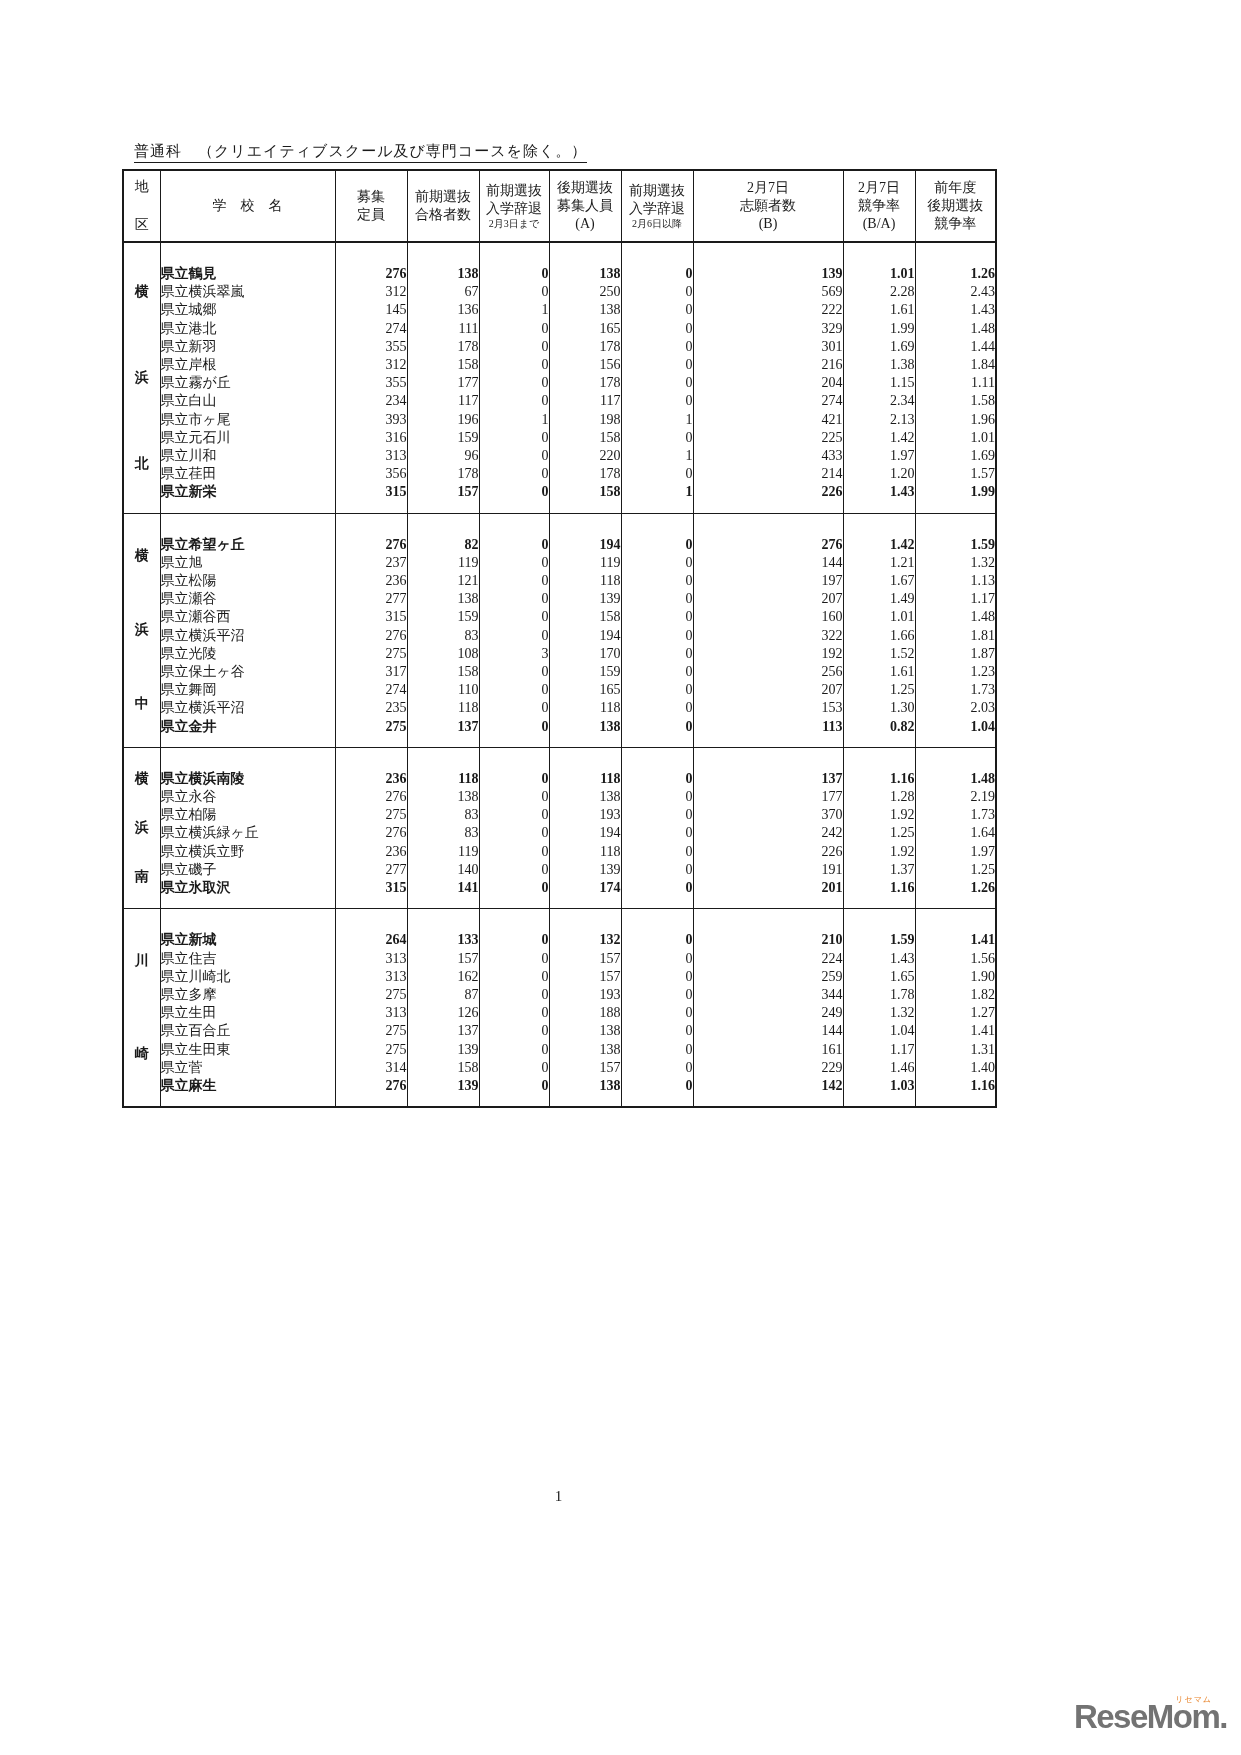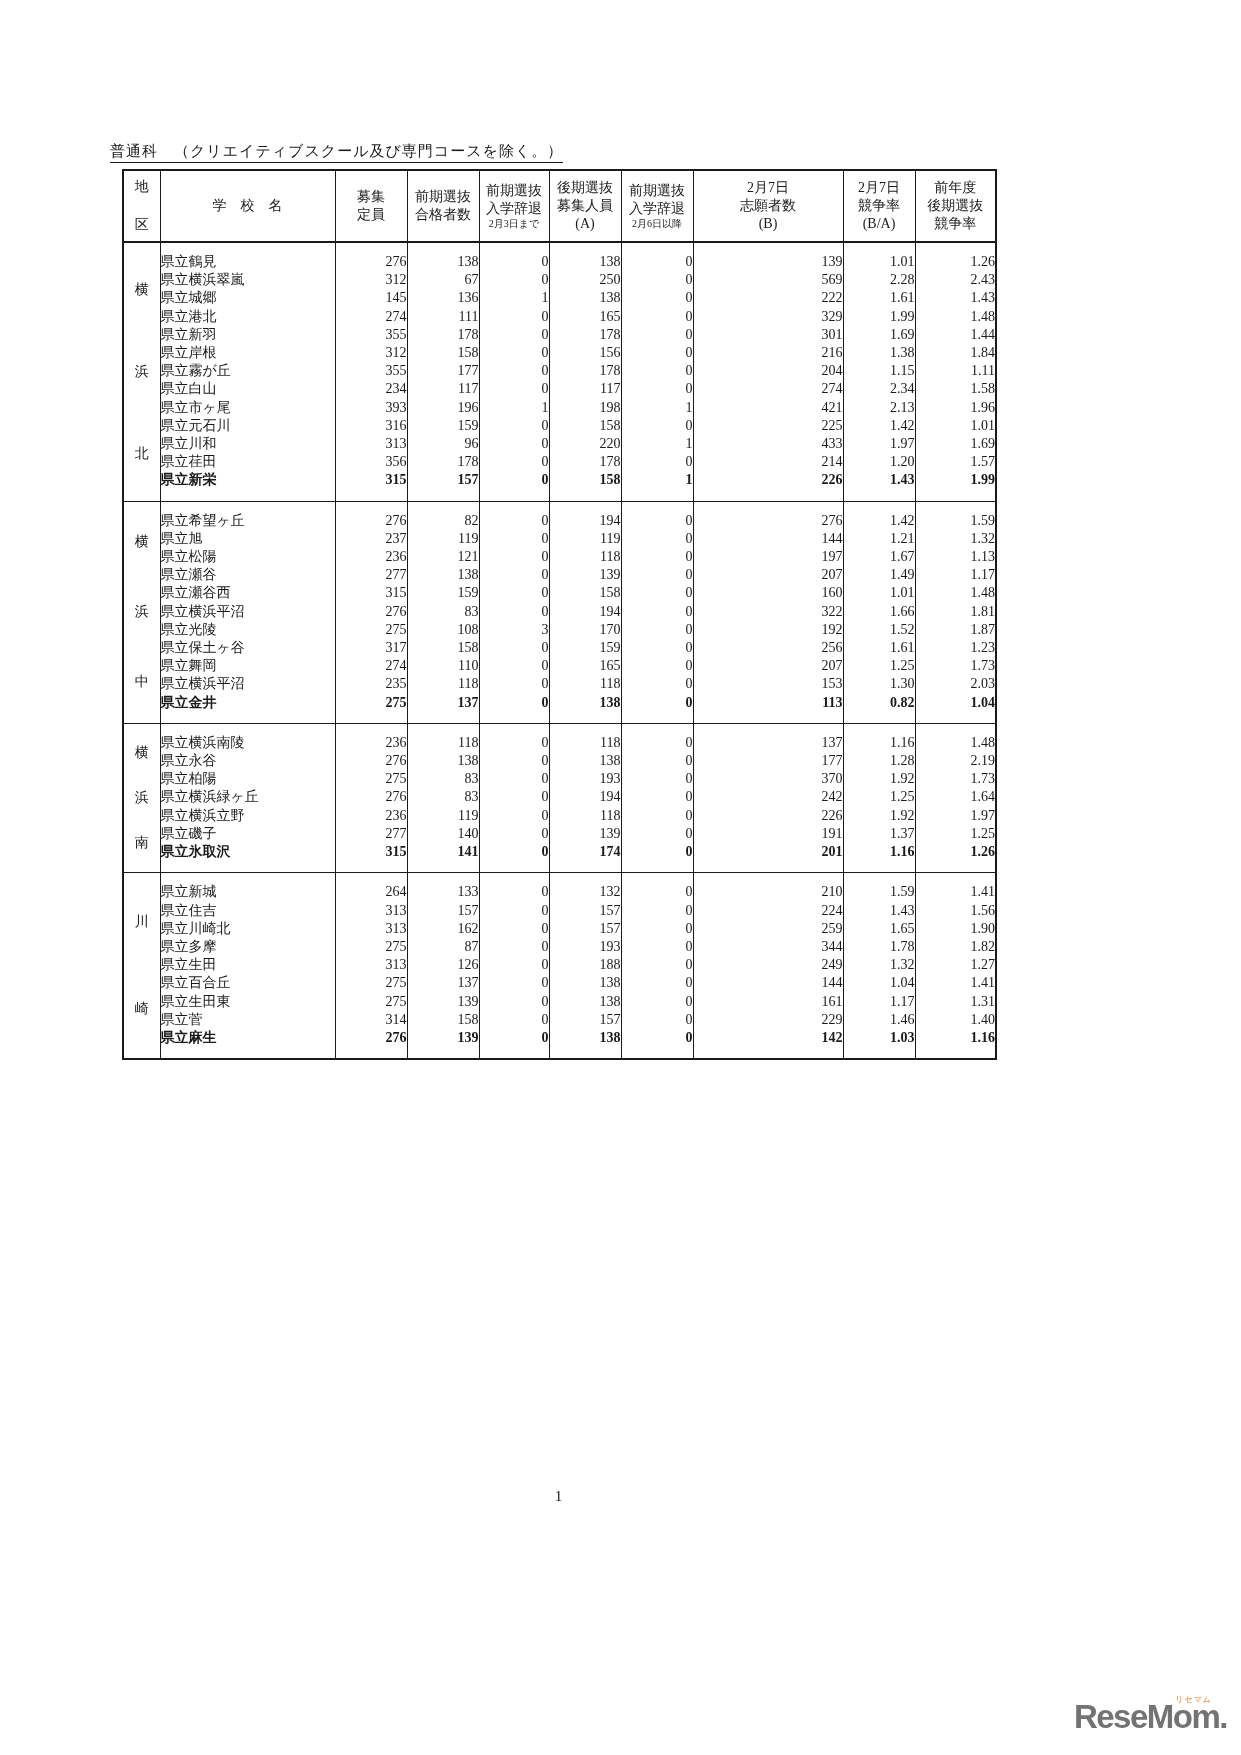--- a/index.html
+++ b/index.html
@@ -3,21 +3,21 @@
 <meta charset="utf-8">
 <style>
   html,body { margin:0; padding:0; background:#888; }
   .page {
     position:relative; width:1241px; height:1755px; margin:0 auto;
     background:#ffffff; overflow:hidden;
     font-family:"Liberation Serif","DejaVu Serif",serif;
     color:#1a1a1a;
   }
   .doc-title {
-    position:absolute; left:110px; top:141px;
+    position:absolute; left:134px; top:141px;
     font-size:15px; line-height:20px; letter-spacing:1px;
     border-bottom:1px solid #1a1a1a; padding-bottom:1px;
     white-space:nowrap;
   }
   table.main {
     position:absolute; left:122px; top:169px;
     width:873px; border-collapse:collapse; table-layout:fixed;
     border:2px solid #1a1a1a;
     font-size:14px;
   }
@@ -30,21 +30,21 @@
   }
   thead th .sub { font-size:10px; line-height:12px; letter-spacing:0; }
   thead th.district-h { position:relative; }
   thead th.district-h .dv {
     position:absolute; left:0; right:0; top:7px; bottom:7px;
     display:flex; flex-direction:column; justify-content:space-between; align-items:center;
   }
   tbody.district { border-top:1px solid #1a1a1a; }
   tbody.district:first-of-type { border-top:none; }
   tbody.district td { line-height:18.2px; vertical-align:middle; }
-  tbody.district tr:first-child td { padding-top:10px; }
+  tbody.district tr:first-child td { padding-top:22px;font-weight:bold; }
   tbody.district tr:last-child td { padding-bottom:11px;font-weight:bold; }
   td.district-cell { position:relative; }
   td.district-cell .district-label {
     position:absolute; left:0; right:0; top:6px; bottom:6px;
     display:flex; flex-direction:column; justify-content:space-around; align-items:center;
     font-size:14px;
   }
   td.school-name { text-align:left; padding-left:28px; white-space:nowrap; overflow:hidden; }
   td.num { text-align:right; font-family:"Liberation Serif","DejaVu Serif",serif; }
   td.c0 { padding-right:28px; }

